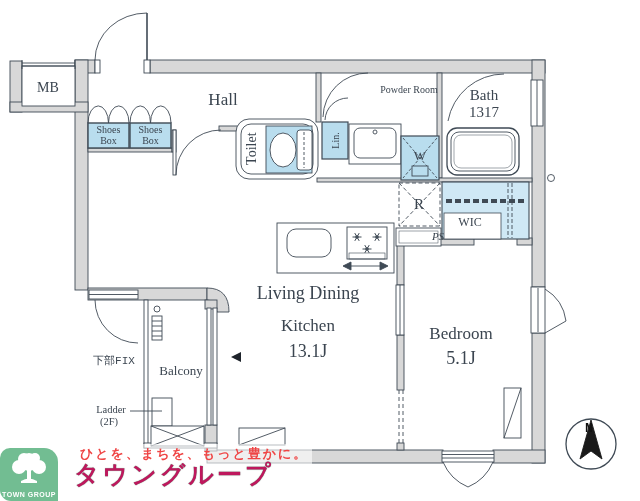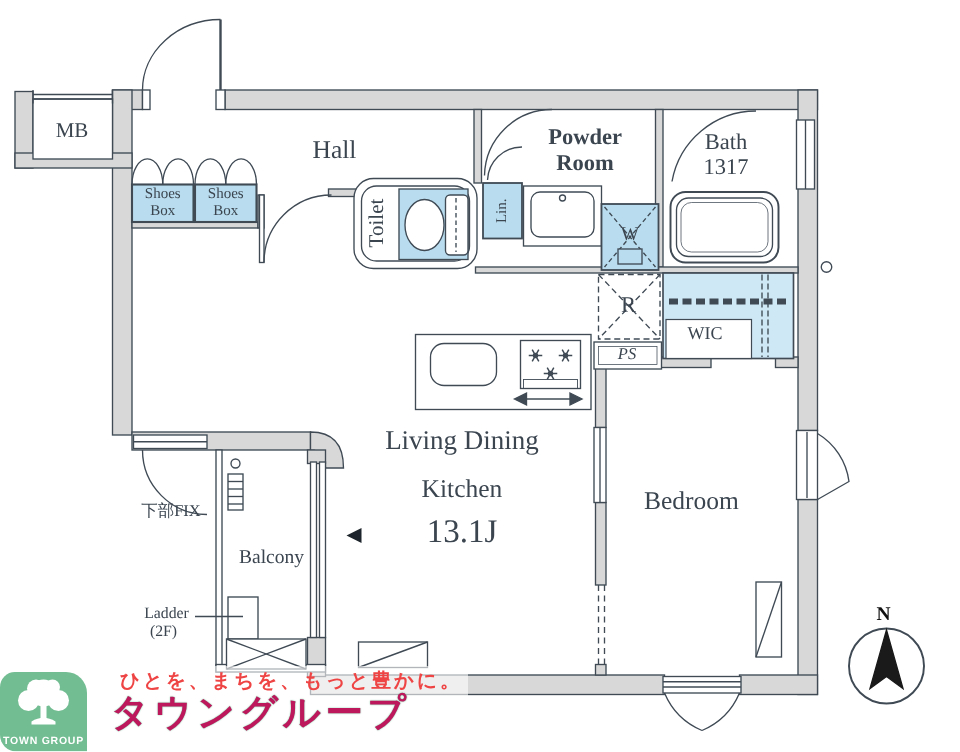--- a/index.html
+++ b/index.html
@@ -1,21 +1,21 @@
 <!DOCTYPE html>
 <html><head>
 <meta charset="utf-8">
 <style>
   html,body{margin:0;padding:0;background:#fff;}
   #stage{position:relative;width:640px;height:501px;background:#fff;overflow:hidden;
          font-family:"Liberation Serif","DejaVu Serif",serif;color:#3b4550;border-radius:11px;}
   #plan-svg{position:absolute;left:0;top:0;}
   .lbl{position:absolute;text-align:center;line-height:1.1;color:#3b4550;white-space:pre-line;}
   .rot{transform:rotate(-90deg);transform-origin:center center;white-space:nowrap;}
-  .sans{font-family:Liberation Serif, serif;}
+  .sans{font-family:Liberation Mono, monospace;margin-top:20px;}
   .logo-square{position:absolute;left:0;top:448px;width:58px;height:53px;background:#72bd92;
                border-radius:10px 14px 0 0;}
   .logo-text{position:absolute;left:0;bottom:3px;width:100%;text-align:center;color:#fff;
              font-size:7px;font-weight:bold;letter-spacing:.5px;
              font-family:"Liberation Sans","DejaVu Sans",sans-serif;}
   #tagline{position:absolute;left:76px;top:444px;font-size:13px;letter-spacing:2px;color:#ef4444;
            background:rgba(255,255,255,.6);padding:1px 4px;
            font-family:"DejaVu Sans","Liberation Sans",sans-serif;font-weight:bold;}
   #brand-name{position:absolute;left:74px;top:458px;font-size:25px;font-weight:bold;color:#be185d;
               letter-spacing:3px;font-family:Liberation Sans, sans-serif;
@@ -236,30 +236,31 @@
     <polygon points="591,420 580,459 591,451 602,459" fill="#1a1a1a" stroke="#1a1a1a"></polygon>
   </g>
 </svg>
 
 <div class="lbl" style="left:28px;top:80px;width:40px;font-size:14px;">MB</div>
 <div class="lbl" style="left:195px;top:91px;width:56px;font-size:17px;">Hall</div>
 <div class="lbl" style="left:89px;top:124px;width:39px;font-size:10px;">Shoes Box</div>
 <div class="lbl" style="left:131px;top:124px;width:39px;font-size:10px;">Shoes Box</div>
 <div class="lbl rot" style="left:227px;top:141px;width:50px;font-size:14px;">Toilet</div>
 <div class="lbl rot" style="left:320px;top:135px;width:30px;font-size:10px;">Lin.</div>
-<div class="lbl" style="left:355px;top:84px;width:70px;font-size:15px;font-weight:bold;">Powder Room</div>
+<div class="lbl" style="left:374px;top:84px;width:70px;font-size:10px;">Powder Room</div>
 <div class="lbl" style="left:459px;top:87px;width:50px;font-size:15px;">Bath 1317</div>
 <div class="lbl" style="left:408px;top:149px;width:24px;font-size:13px;">W</div>
 <div class="lbl" style="left:407px;top:196px;width:24px;font-size:15px;">R</div>
-<div class="lbl" style="left:404px;top:230px;width:28px;font-size:11px;font-style:italic;">PS</div>
+<div class="lbl" style="left:424px;top:230px;width:28px;font-size:11px;font-style:italic;">PS</div>
 <div class="lbl" style="left:450px;top:216px;width:40px;font-size:12px;">WIC</div>
 <div class="lbl" style="left:248px;top:284px;width:120px;font-size:18px;">Living Dining</div>
 <div class="lbl" style="left:248px;top:317px;width:120px;font-size:17px;">Kitchen</div>
-<div class="lbl" style="left:248px;top:342px;width:120px;font-size:22px;">13.1J</div>
+<div class="lbl" style="left:248px;top:342px;width:120px;font-size:18px;">13.1J</div>
 <div class="lbl" style="left:421px;top:325px;width:80px;font-size:17px;">Bedroom</div>
+<div class="lbl" style="left:421px;top:349px;width:80px;font-size:18px;">5.1J</div>
 <div class="lbl" style="left:151px;top:364px;width:60px;font-size:13px;">Balcony</div>
 <div class="lbl sans" style="left:84px;top:335px;width:60px;font-size:11px;">下部FIX</div>
 <div class="lbl" style="left:86px;top:404px;width:50px;font-size:10.5px;">Ladder</div>
 <div class="lbl" style="left:86px;top:416px;width:46px;font-size:10.5px;">(2F)</div>
 <div class="lbl sans" style="left:578px;top:402px;width:22px;font-size:13px;font-weight:bold;color:#111;">N</div>
 
 <div class="logo-square">
   <svg width="58" height="42" viewBox="0 0 58 42">
     <g fill="#fff" stroke="none">
       <circle cx="29" cy="14" r="9"></circle>

